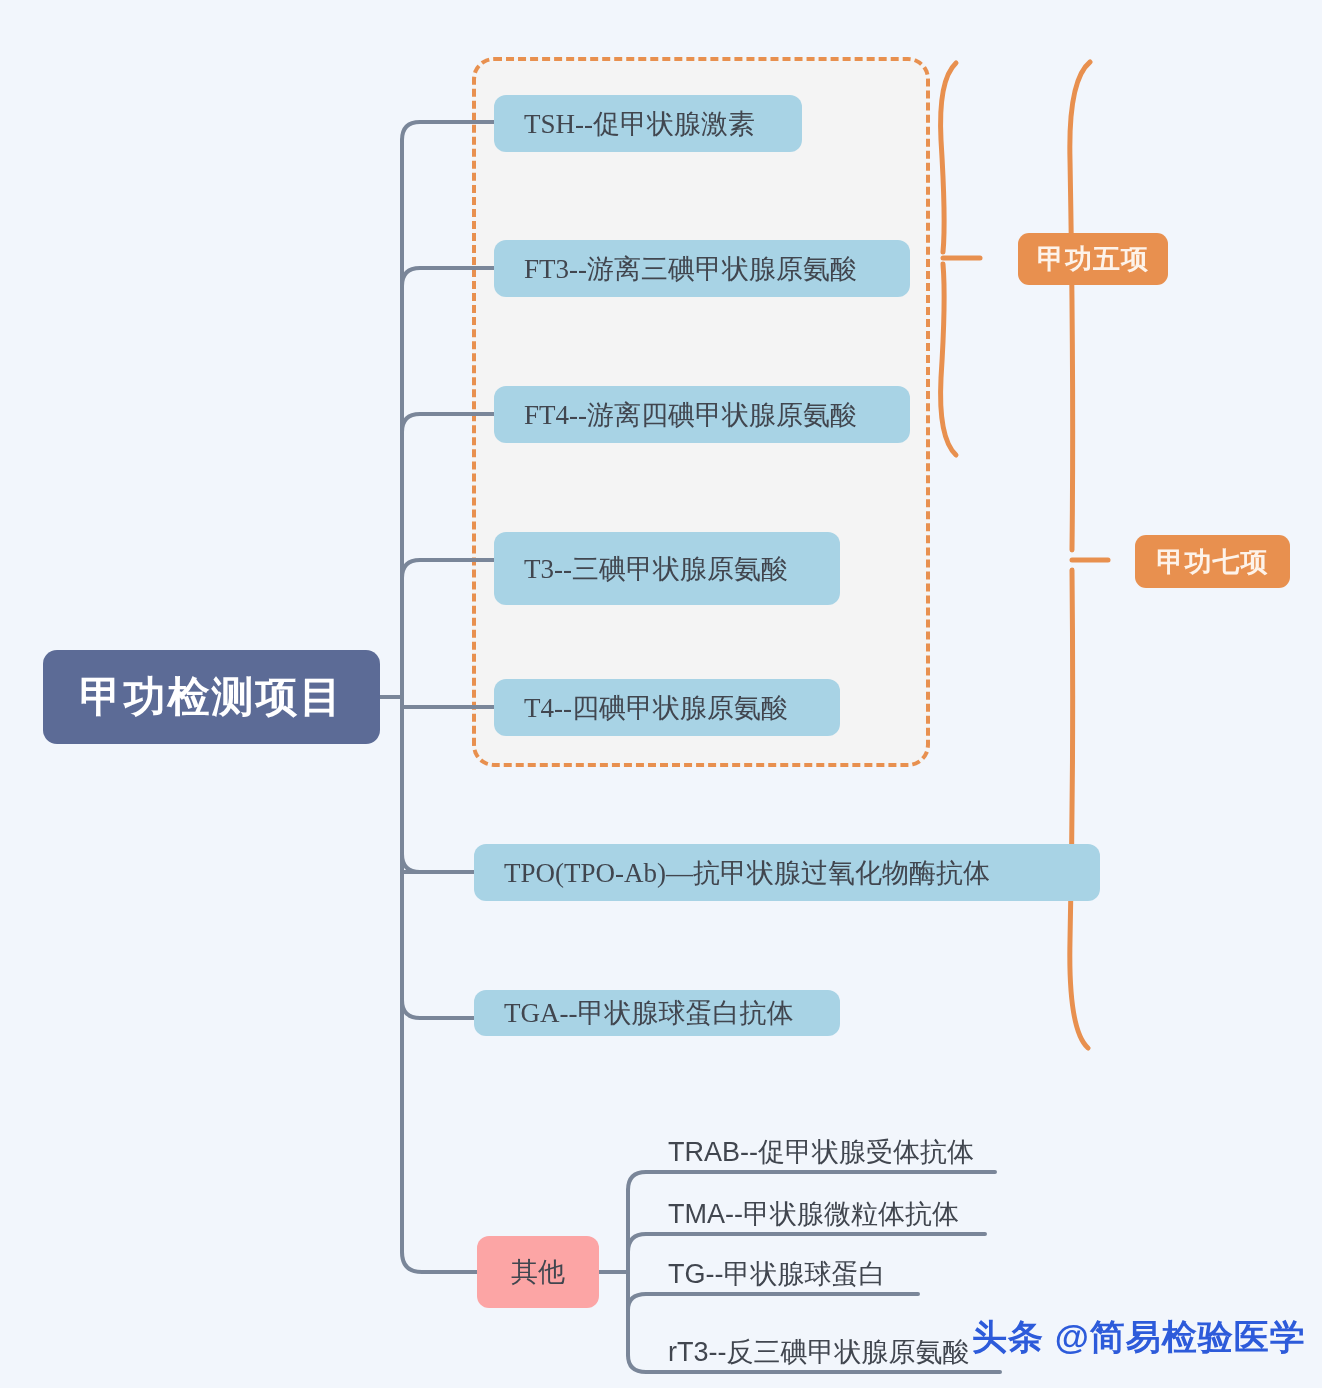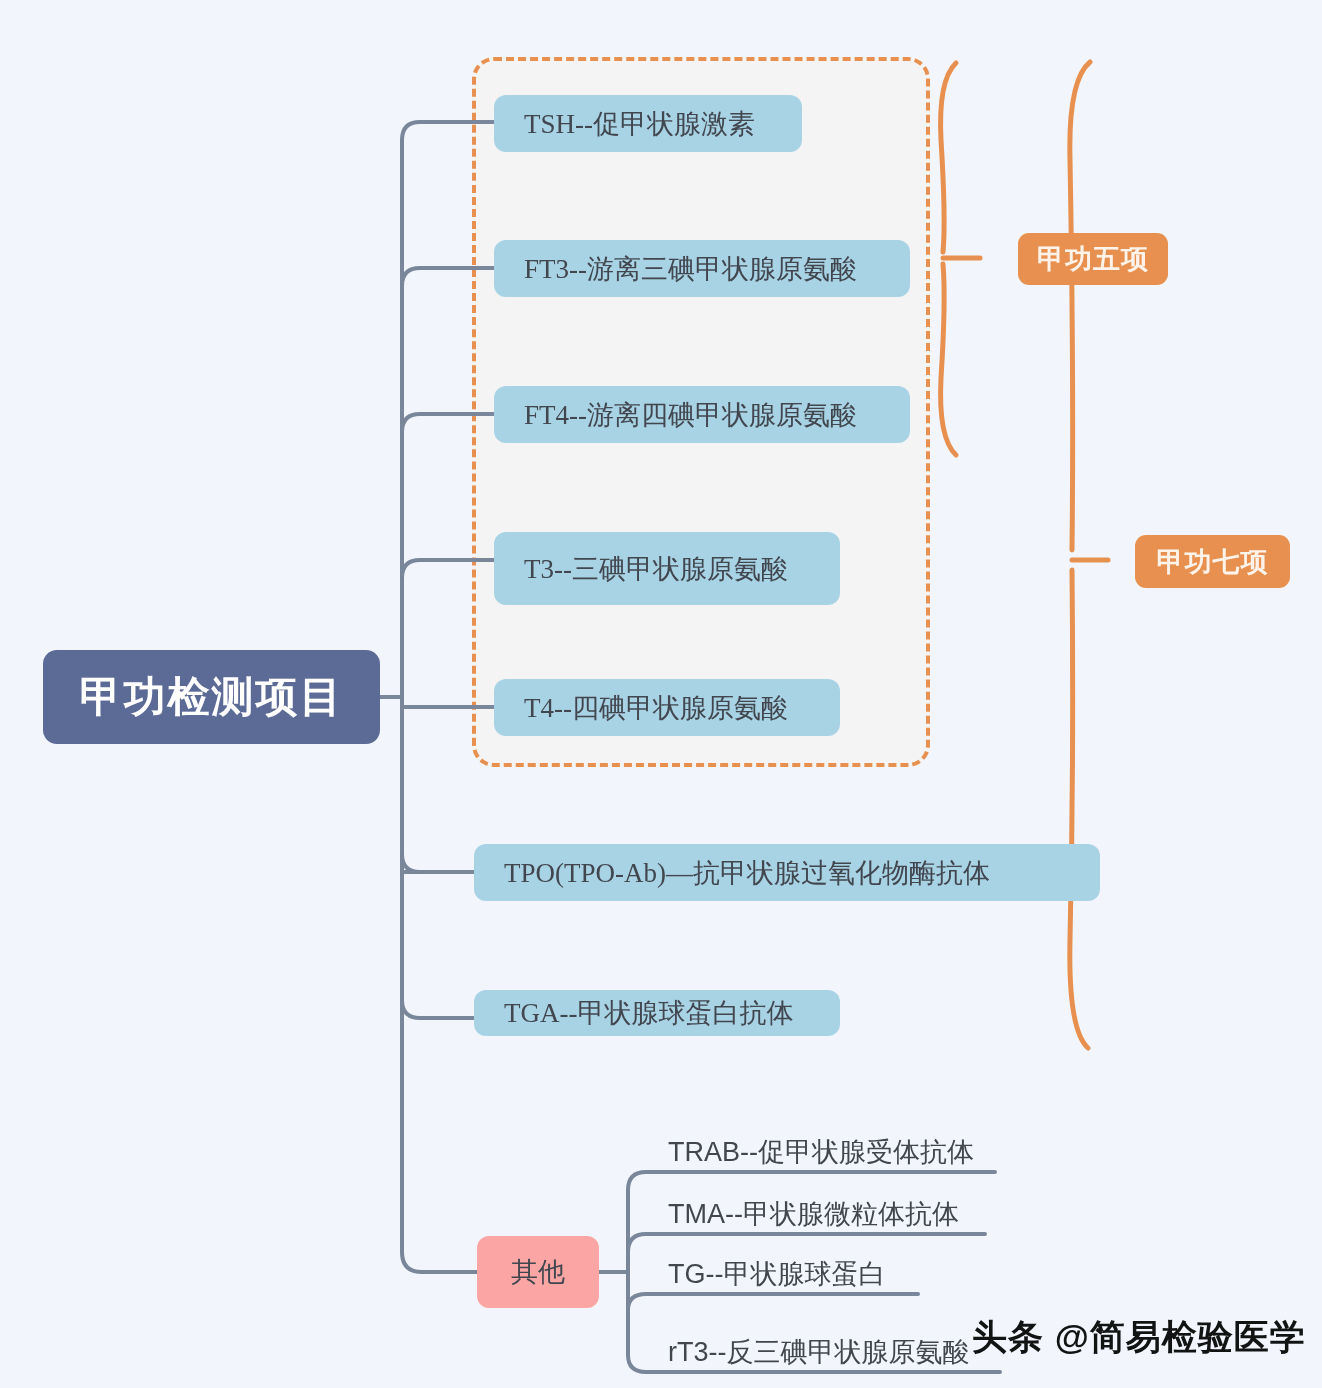--- a/index.html
+++ b/index.html
@@ -126,21 +126,21 @@
     font-size: 27px;
     font-weight: bold;
     letter-spacing: 1px;
   }
 
   
   .watermark {
     position: absolute;
     left: 972px;
     top: 1314px;
-    color: #000000;
+    color: #1d4ed8;
     font-size: 35px;
     font-weight: bold;
     white-space: nowrap;
     letter-spacing: 1px;
     opacity: 0.92;
   }
 </style>
 </head>
 <body>
 

